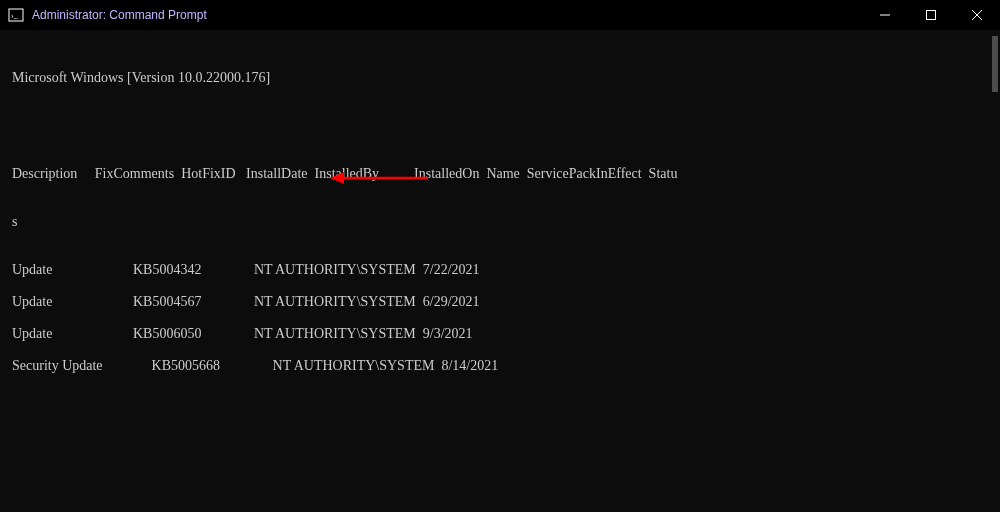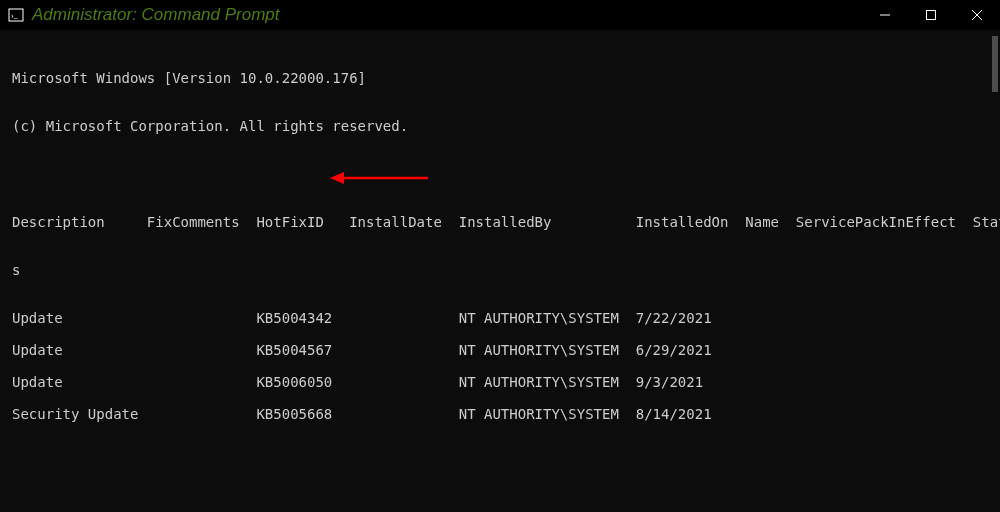--- a/index.html
+++ b/index.html
@@ -25,24 +25,23 @@
       width: 16px;
       height: 16px;
       margin-right: 8px;
       display: flex;
       align-items: center;
       justify-content: center;
     }
     .title-icon svg { display: block; }
     .title-text {
       flex: 1;
-      color: #4d7c0f;
+      color: #c4b5fd;
       font-family: 'Segoe UI', sans-serif;
-      font-size: 17px;
-      font-style: italic;
+      font-size: 12px;
     }
     .win-controls {
       display: flex;
       height: 100%;
     }
     .win-btn {
       width: 46px;
       height: 30px;
       display: flex;
       align-items: center;
@@ -52,21 +51,21 @@
     .win-btn svg { display: block; }
     .terminal {
       padding: 8px 12px 0 12px;
       font-family: Consolas, monospace;
       font-size: 14px;
       line-height: 16px;
       color: #cccccc;
       white-space: pre;
       position: relative;
     }
-    .line { height: 16px; }
+    .line { height: 16px; font-family: Liberation Serif, serif; }
     .blank { height: 16px; }
     .scrollbar-thumb {
       position: absolute;
       right: 2px;
       top: 36px;
       width: 6px;
       height: 56px;
       background: #4d4d4d;
       border-radius: 0;
     }
@@ -104,21 +103,20 @@
       <svg width="10" height="10" viewBox="0 0 10 10">
         <line x1="0" y1="0" x2="10" y2="10" stroke="#ffffff" stroke-width="1"></line>
         <line x1="10" y1="0" x2="0" y2="10" stroke="#ffffff" stroke-width="1"></line>
       </svg>
     </div>
   </div>
 </div>
 
 <div class="terminal">
   <div class="line">Microsoft Windows [Version 10.0.22000.176]</div>
-  <div class="line">(c) Microsoft Corporation. All rights reserved.</div>
   <div class="blank"></div>
   <div class="line">Description     FixComments  HotFixID   InstallDate  InstalledBy          InstalledOn  Name  ServicePackInEffect  Statu</div>
   <div class="line">s</div>
   <div id="rows-container"><div class="line">Update                       KB5004342               NT AUTHORITY\SYSTEM  7/22/2021</div><div class="blank"></div><div class="line">Update                       KB5004567               NT AUTHORITY\SYSTEM  6/29/2021</div><div class="blank"></div><div class="line">Update                       KB5006050               NT AUTHORITY\SYSTEM  9/3/2021</div><div class="blank"></div><div class="line">Security Update              KB5005668               NT AUTHORITY\SYSTEM  8/14/2021</div></div>
   <div class="blank"></div>
   
   
 </div>
 
 <div class="scrollbar-thumb"></div>

